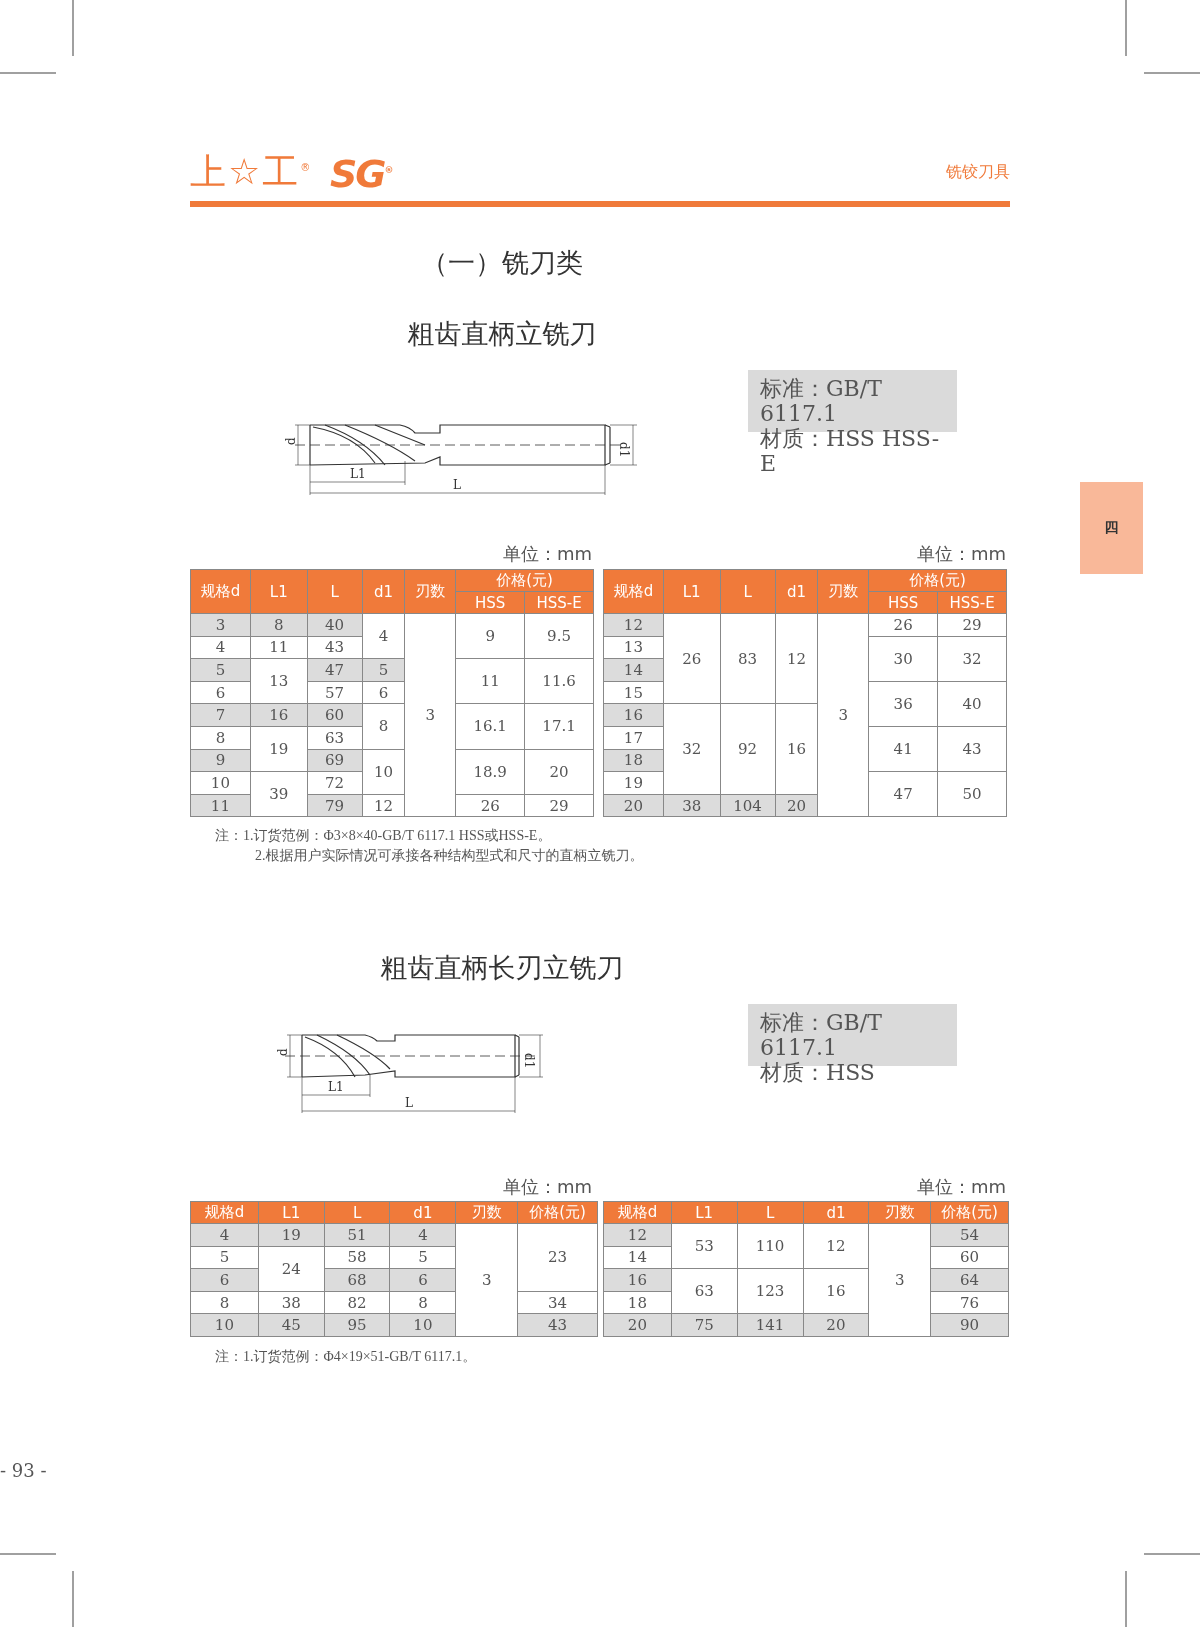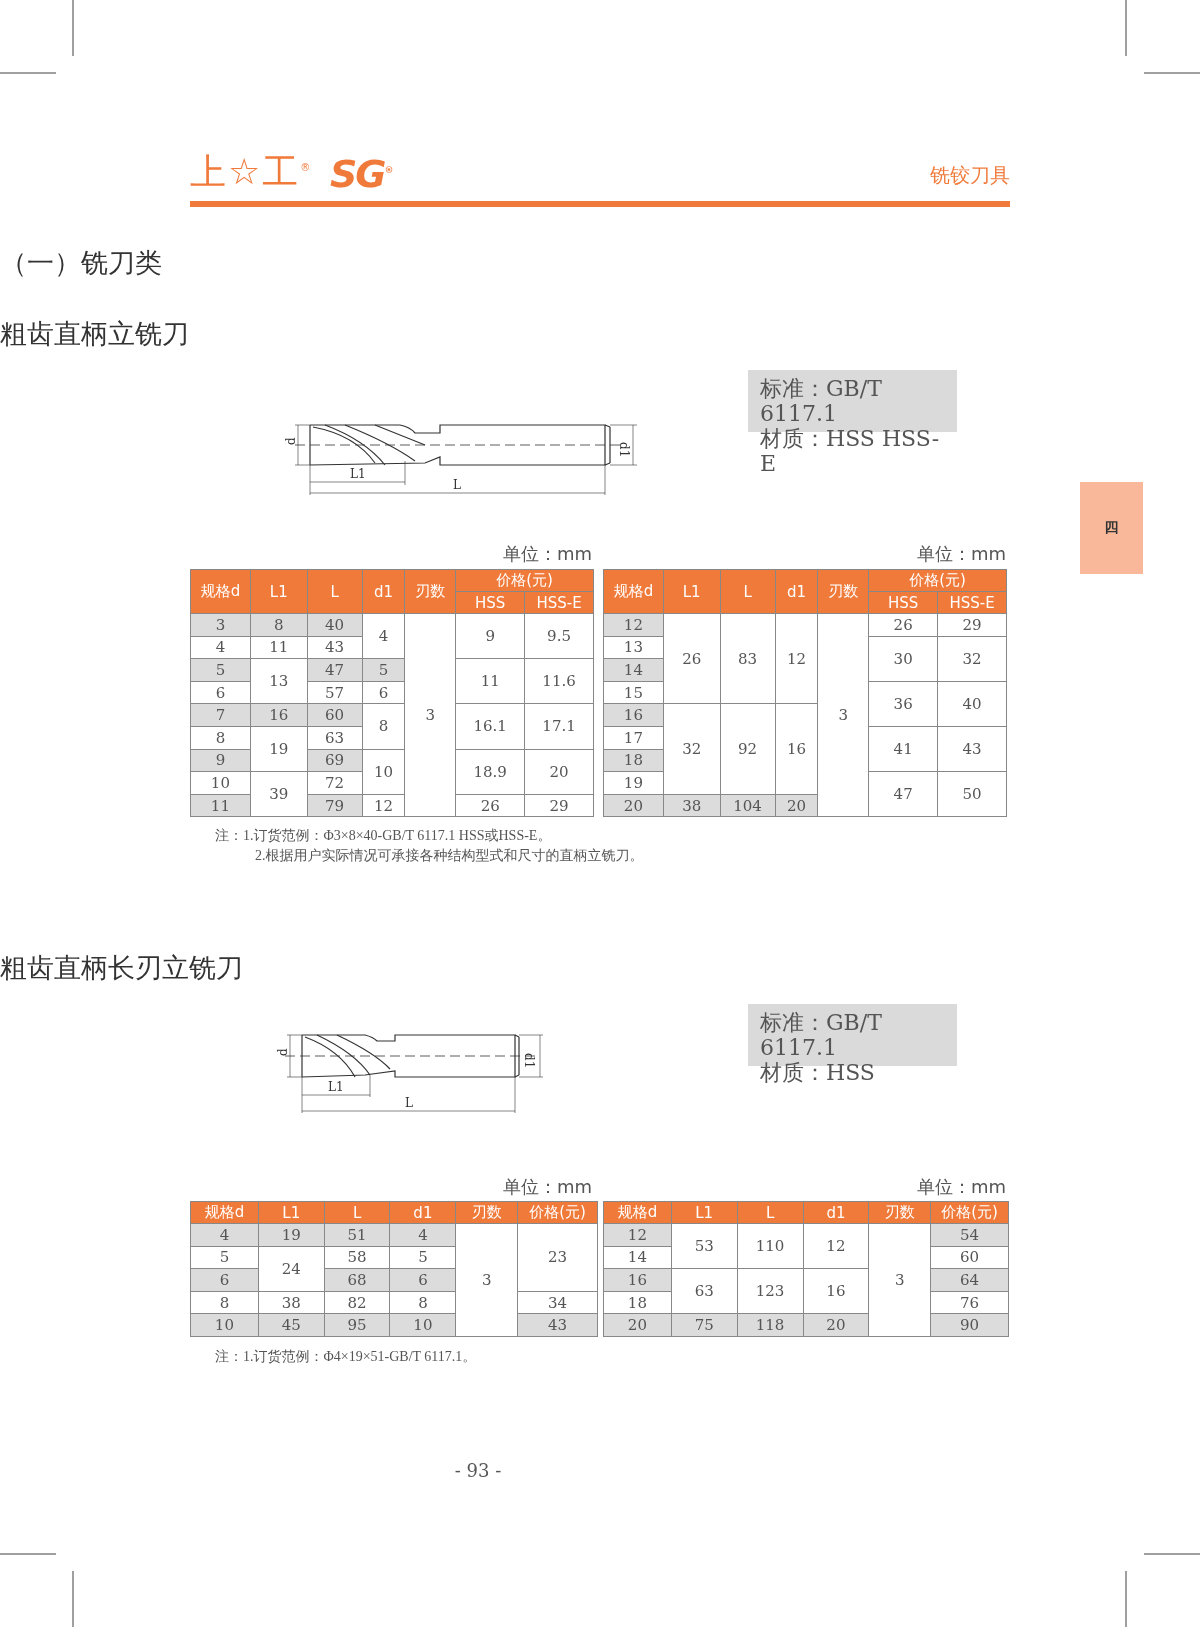--- a/index.html
+++ b/index.html
@@ -3,32 +3,32 @@
 <meta charset="utf-8">
 <style>
   * { margin:0; padding:0; box-sizing:border-box; }
   body { width:1200px; height:1627px; background:#fff; position:relative; font-family:"DejaVu Serif","Liberation Serif",serif; color:#555; overflow:hidden; }
   .crop { position:absolute; background:#a0a0a0; }
   .header { position:absolute; left:190px; top:148px; width:820px; height:60px; }
   .logo-cn { position:absolute; left:0; top:0; font-family:"DejaVu Sans",sans-serif; font-size:36px; color:#f07a3a; letter-spacing:2px; font-weight:normal; }
   .logo-cn sup { font-size:10px; }
   .logo-sg { position:absolute; left:140px; top:4px; font-family:"DejaVu Sans",sans-serif; font-weight:bold; font-style:italic; font-size:38px; color:#f07a3a; letter-spacing:-2px; }
   .logo-sg sup { font-size:9px; font-style:normal; }
-  .cat { position:absolute; right:0; top:14px; font-family:"DejaVu Sans",sans-serif; font-size:20px; color:#f07a3a; }
+  .cat { position:absolute; right:0; top:14px; font-family:"DejaVu Sans",sans-serif; font-size:16px; color:#f07a3a; }
   .hbar { position:absolute; left:190px; top:201px; width:820px; height:6px; background:#f07a3a; }
   .tab { position:absolute; left:1080px; top:482px; width:63px; height:92px; background:#f9b899; display:flex; align-items:center; justify-content:center; font-family:"DejaVu Sans",sans-serif; font-weight:bold; font-size:14px; color:#333; }
-  .sec-title { position:absolute; left:0; width:1004px; text-align:left; font-family:"DejaVu Sans",sans-serif; color:#333; }
+  .sec-title { position:absolute; left:0; width:1004px; text-align:center; font-family:"DejaVu Sans",sans-serif; color:#333; }
   .std-box { position:absolute; left:748px; width:209px; background:#dadada; padding:6px 12px; font-size:22px; line-height:25px; color:#555; }
   .unit { position:absolute; font-size:18px; color:#555; font-family:"DejaVu Sans",sans-serif;text-align:right; }
   table { position:absolute; border-collapse:collapse; font-size:15px; font-family:"DejaVu Serif",serif; color:#555; }
   th { background:#f07a3a; color:#fff; font-weight:normal; border:1px solid #888; font-size:15px; font-family:"DejaVu Sans",sans-serif; padding:0; height:22px; }
   td { border:1px solid #888; text-align:center; height:22.6px; padding:0; }
   .g { background:#dcdcdc; }
   .note { position:absolute; left:215px; font-size:14px; line-height:20px; color:#555; font-family:Liberation Serif, serif; }
-  .page { position:absolute; left:0; width:956px; top:1460px; text-align:center; font-size:18px; color:#555; }
+  .page { position:absolute; left:0; width:956px; top:1460px; font-size:18px; color:#555; }
   svg { position:absolute; }
 </style>
 </head>
 <body>
 
 <div class="crop" style="left:72px;top:0;width:2px;height:56px;"></div>
 <div class="crop" style="left:0;top:72px;width:56px;height:2px;"></div>
 <div class="crop" style="left:1125px;top:0;width:2px;height:56px;"></div>
 <div class="crop" style="left:1144px;top:72px;width:56px;height:2px;"></div>
 <div class="crop" style="left:72px;top:1571px;width:2px;height:56px;"></div>
@@ -374,21 +374,21 @@
         <td rowspan="2">16</td>
         <td class="g">64</td>
       </tr>
   <tr>
         <td>18</td>
         <td>76</td>
       </tr>
   <tr>
         <td class="g">20</td>
         <td class="g">75</td>
-        <td class="g">118</td>
+        <td class="g">141</td>
         <td class="g">20</td>
         <td class="g">90</td>
       </tr>
 </tbody>
   </table>
 
 <div class="note" style="top:1347px;">
   <div>注：1.订货范例：Φ4×19×51-GB/T 6117.1。</div>
 </div>
 

